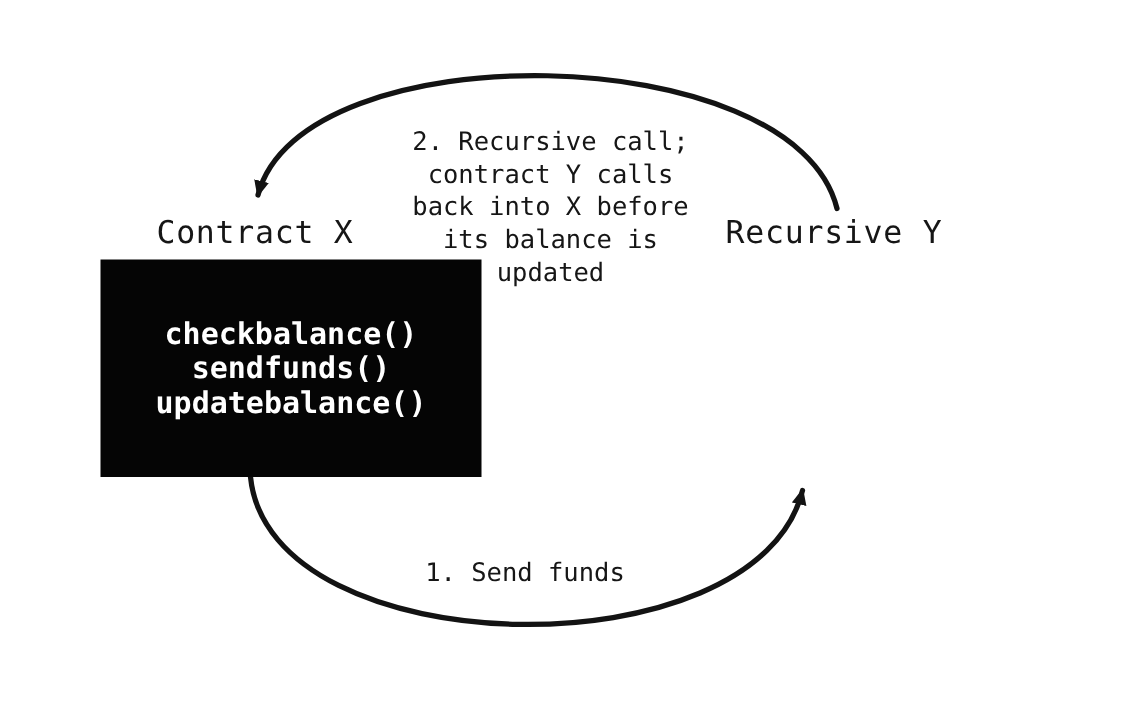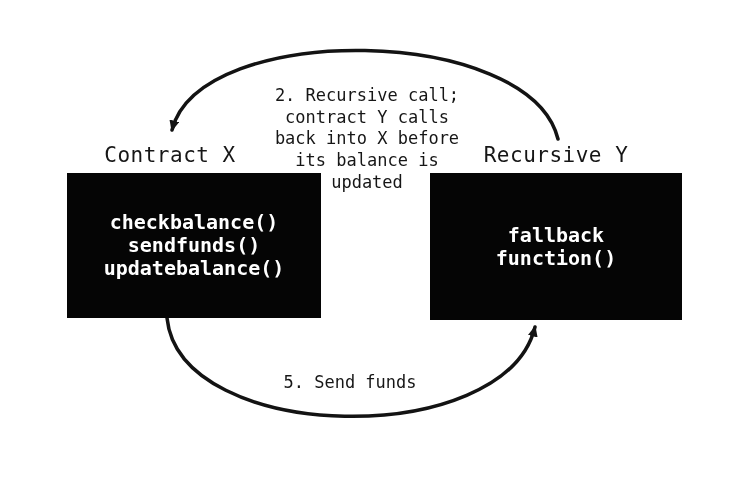--- a/index.html
+++ b/index.html
@@ -80,26 +80,22 @@
   <div class="contract-label" id="label-x">Contract X</div>
 
   <div class="contract-label" id="label-y">Recursive Y</div>
 
   <div class="contract-box" id="box-x">
     <div>checkbalance()
 sendfunds()
 updatebalance()</div>
   </div>
 
-  <div class="contract-box" id="box-y">
-    <div>fallback
-function()</div>
-  </div>
 
   <div class="annotation" id="recursive-note">2. Recursive call;
 contract Y calls
 back into X before
 its balance is
 updated</div>
 
-  <div class="annotation" id="send-note">5. Send funds</div>
+  <div class="annotation" id="send-note">1. Send funds</div>
 
 </div>
 
 </body></html>

